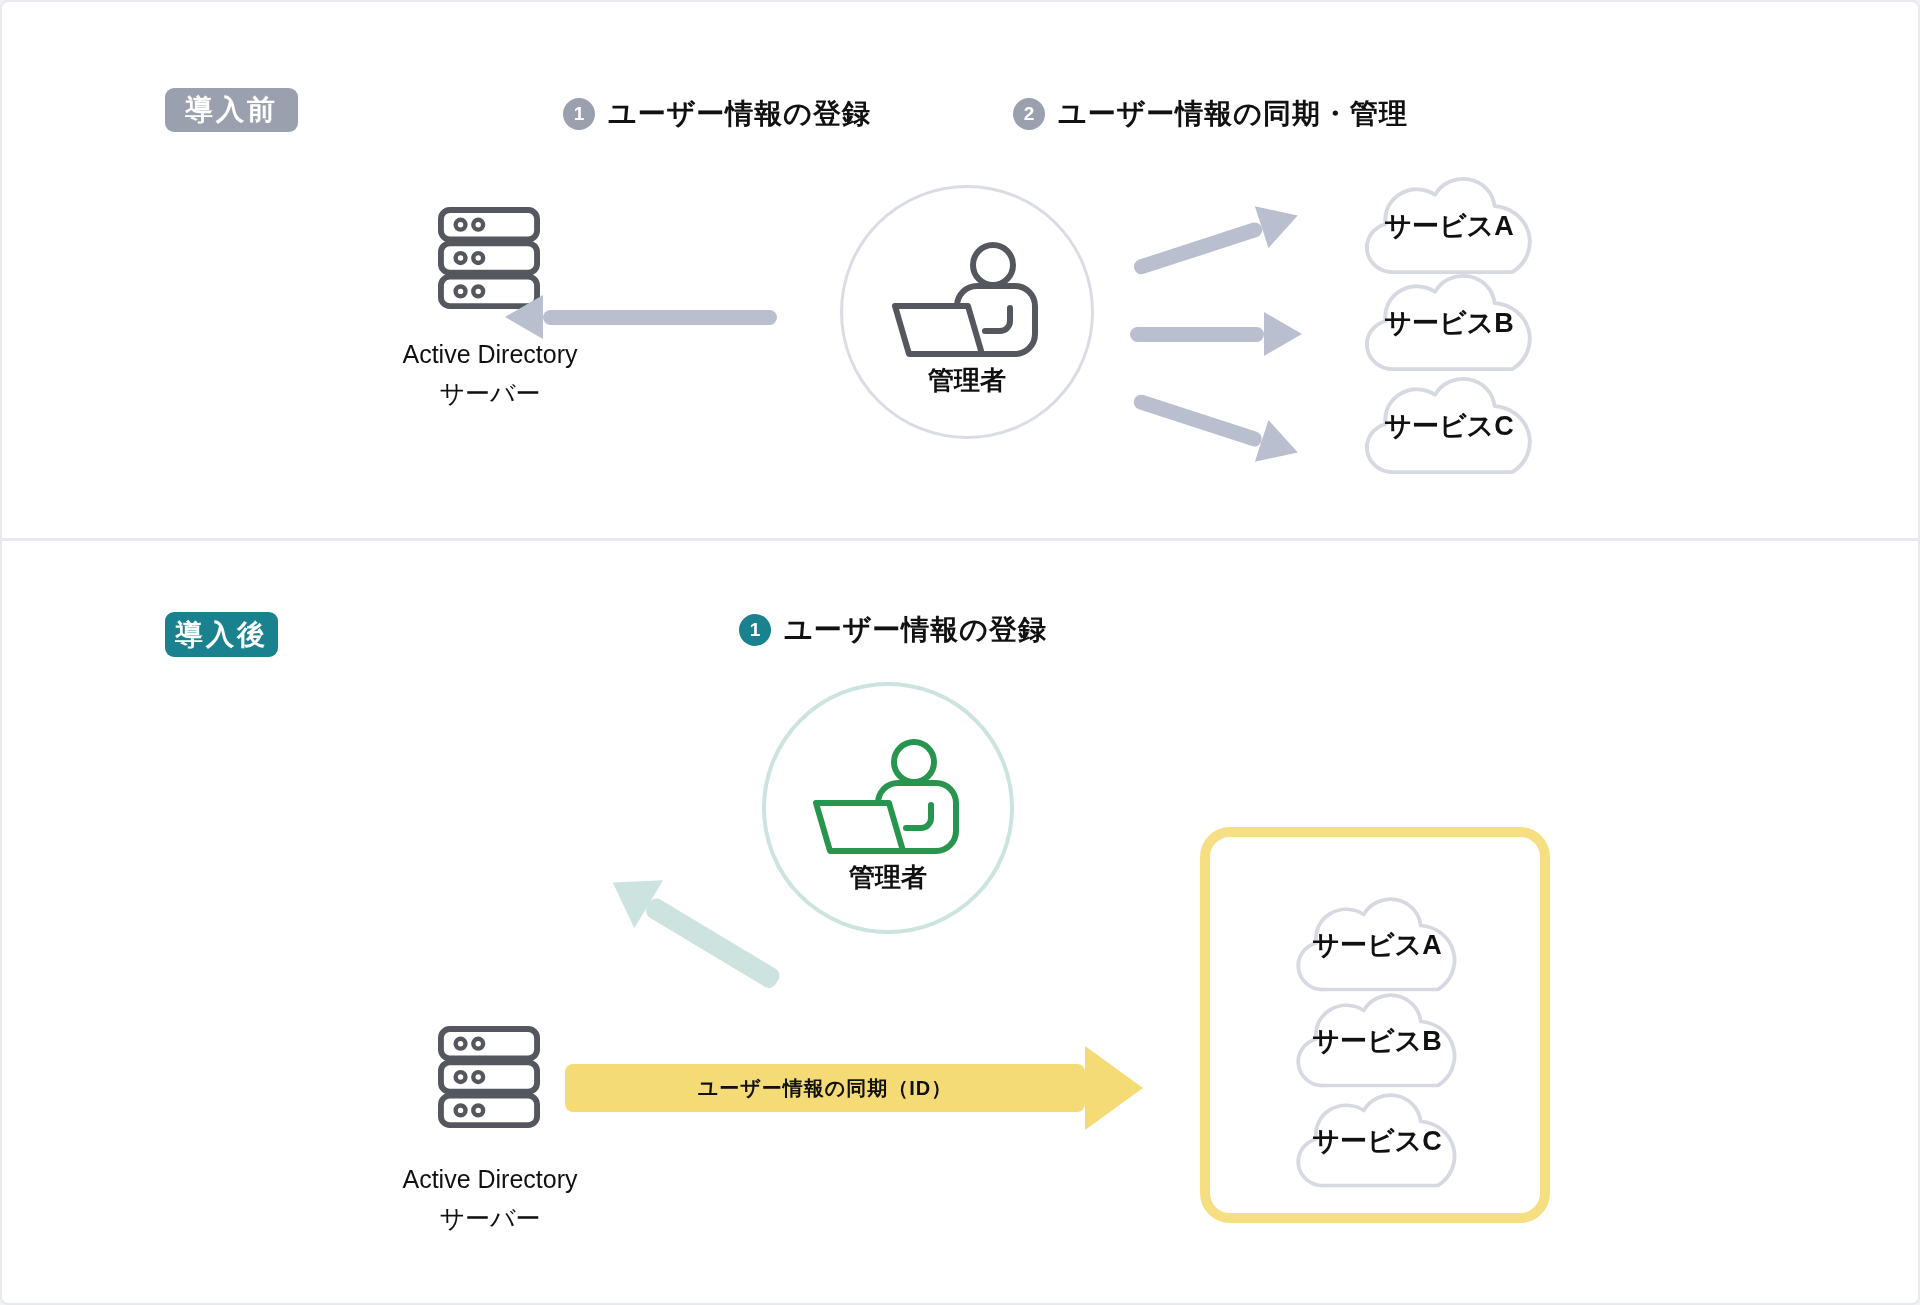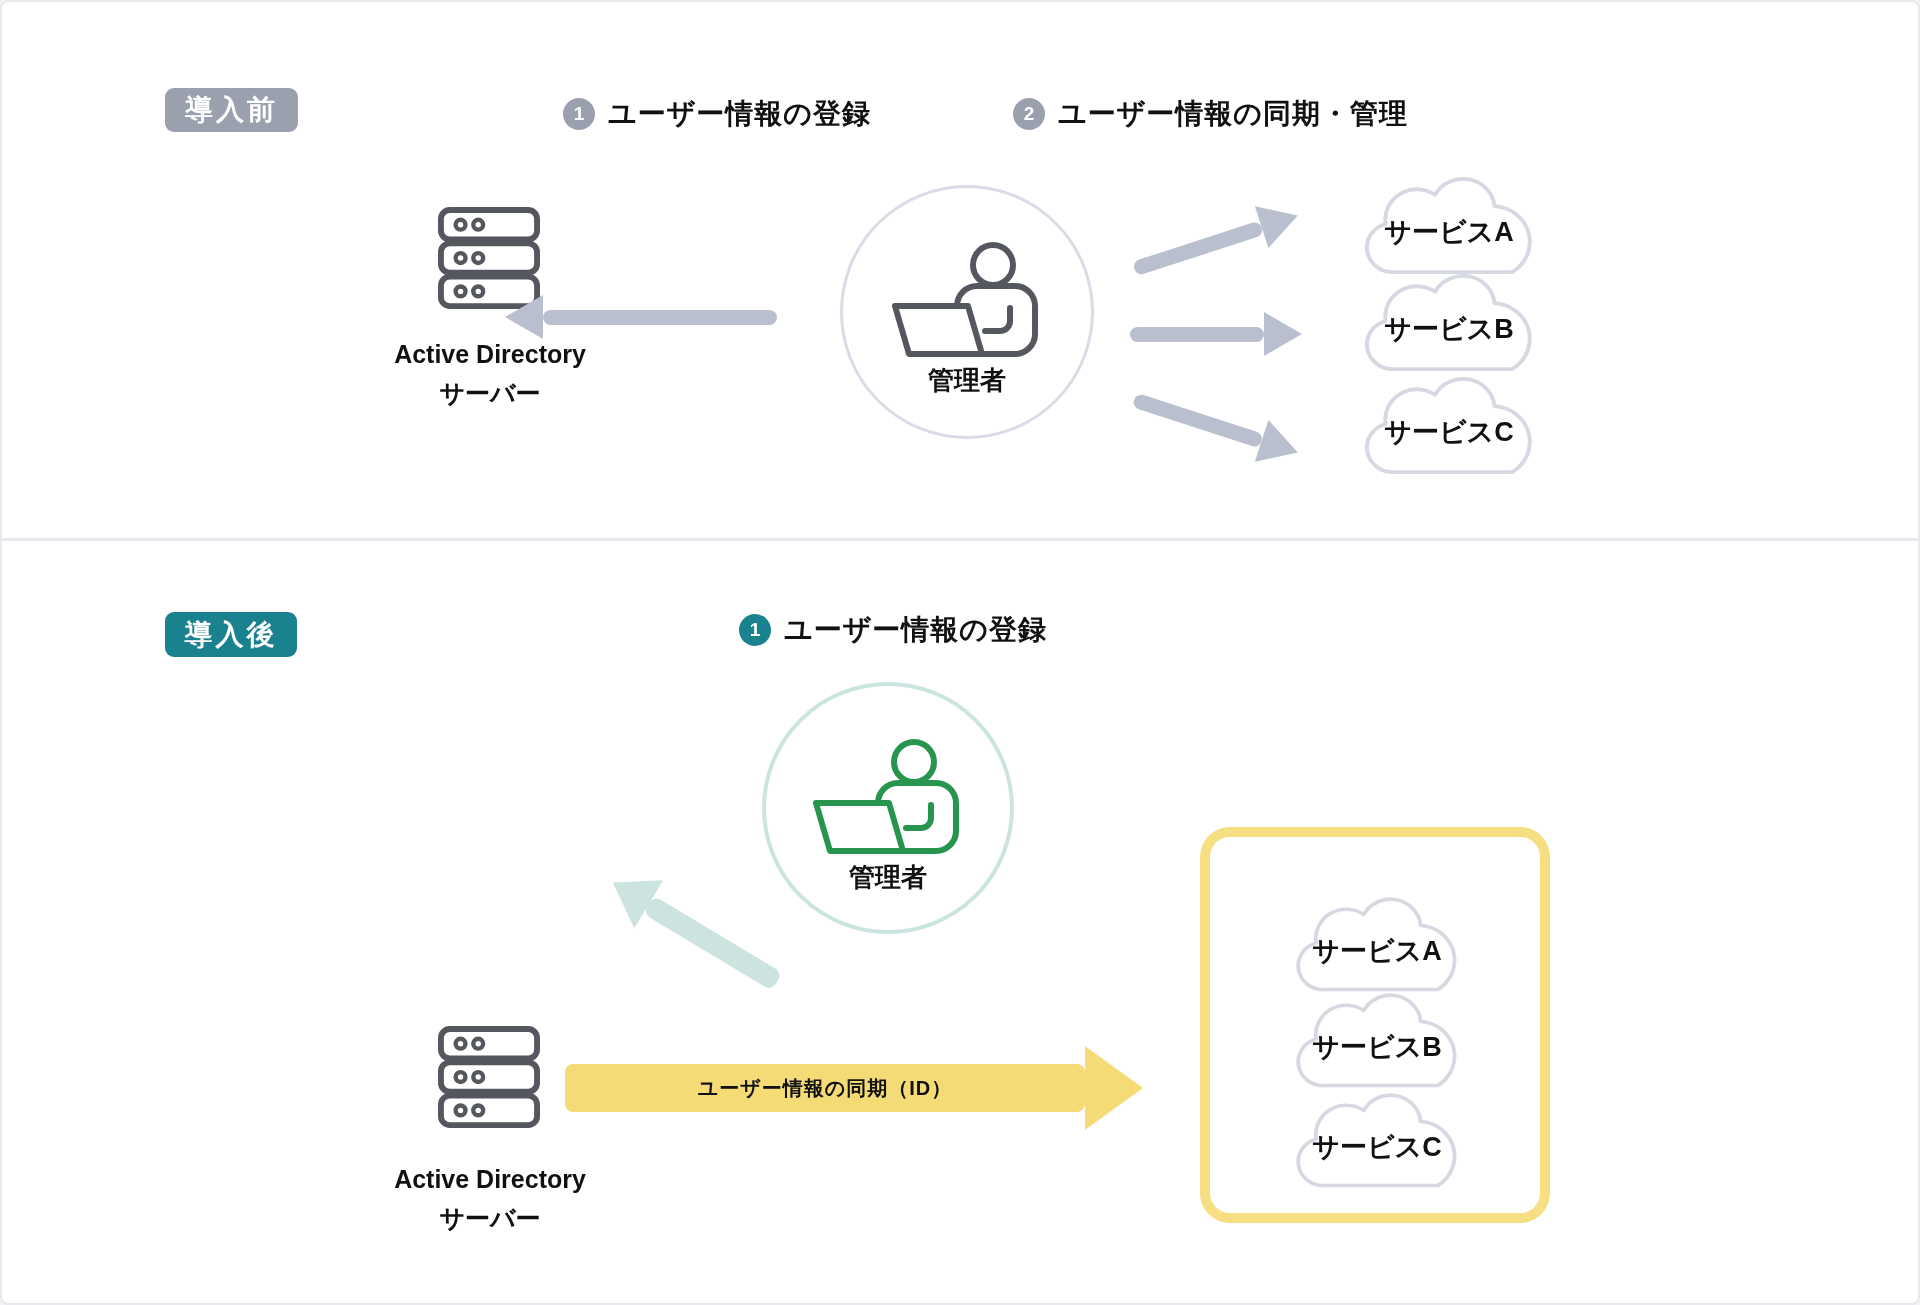--- a/index.html
+++ b/index.html
@@ -7,56 +7,56 @@
   .stage{position:relative;width:1920px;height:1305px;background:#fff;border:2px solid #e7e9ed;
          border-radius:8px;box-sizing:border-box;overflow:hidden}
   .abs{position:absolute}
 
   
   .badge{display:flex;align-items:center;justify-content:center;color:#fff;
          font-size:28px;font-weight:700;letter-spacing:3px;border-radius:9px}
   .badge.gray{background:var(--badgeGray)}
   .badge.teal{background:var(--badgeTeal)}
   .pos-badge-before{left:163px;top:86px;width:133px;height:44px}
-  .pos-badge-after{left:163px;top:610px;width:132px;height:45px}
+  .pos-badge-after{left:163px;top:610px;width:113px;height:45px}
 
   
   .step{display:flex;align-items:center;gap:13px}
   .stepnum{width:32px;height:32px;border-radius:50%;color:#fff;font-size:19px;font-weight:700;
            display:flex;align-items:center;justify-content:center;flex:0 0 auto}
   .stepnum.gray{background:var(--badgeGray)}
   .stepnum.teal{background:var(--badgeTeal)}
   .step .lbl{font-size:28px;font-weight:700;letter-spacing:1px;white-space:nowrap}
   .pos-step1-top{left:561px;top:93px}
   .pos-step2-top{left:1011px;top:93px}
   .pos-step1-bottom{left:737px;top:609px}
 
   
   .icon-gray{color:var(--iconGray)}
   .icon-green{color:var(--iconGreen)}
   .pos-server-top{left:436px;top:205px;width:102px;height:106px}
   .pos-server-bottom{left:436px;top:1024px;width:102px;height:106px}
-  .iconlabel{text-align:center;font-size:25px;font-weight:700;line-height:39px;white-space:nowrap}
+  .iconlabel{text-align:center;font-size:25px;font-weight:400;line-height:39px;white-space:nowrap}
   .pos-server-top-label{left:333px;top:333px;width:310px}
   .pos-server-bottom-label{left:333px;top:1158px;width:310px}
 
   .ringcircle{border-radius:50%;background:#fff;box-sizing:border-box}
   .pos-circle-top{left:838px;top:183px;width:254px;height:254px;border:3px solid var(--ringGray)}
   .pos-circle-bottom{left:760px;top:680px;width:252px;height:252px;border:4px solid var(--ringMint)}
   .pos-person-top{left:890px;top:240px;width:150px;height:118px}
   .pos-person-bottom{left:811px;top:737px;width:150px;height:118px}
   .avlabel{text-align:center;font-size:26px;font-weight:700}
   .pos-admin-top-label{left:865px;top:361px;width:200px}
   .pos-admin-bottom-label{left:786px;top:858px;width:200px}
 
   
   .cloud{position:absolute}
   .cloud svg{position:absolute;inset:0;width:100%;height:100%}
   .cloud .cl{position:absolute;left:0;right:0;top:50%;transform:translateY(-50%);
-             margin-top:9px;text-align:center;font-size:27px;font-weight:700}
+             margin-top:3px;text-align:center;font-size:27px;font-weight:700}
   .pos-cloud-a{left:1348px;top:155px;width:198px;height:132px}
   .pos-cloud-b{left:1348px;top:252px;width:198px;height:132px}
   .pos-cloud-c{left:1348px;top:355px;width:198px;height:132px}
   .pos-cloud-a2{left:1280px;top:876px;width:190px;height:128px}
   .pos-cloud-b2{left:1280px;top:972px;width:190px;height:128px}
   .pos-cloud-c2{left:1280px;top:1072px;width:190px;height:128px}
 
   
   .arrow{display:flex;align-items:center}
   .arrow .body{flex:1;display:flex;align-items:center;justify-content:center;border-radius:8px}

